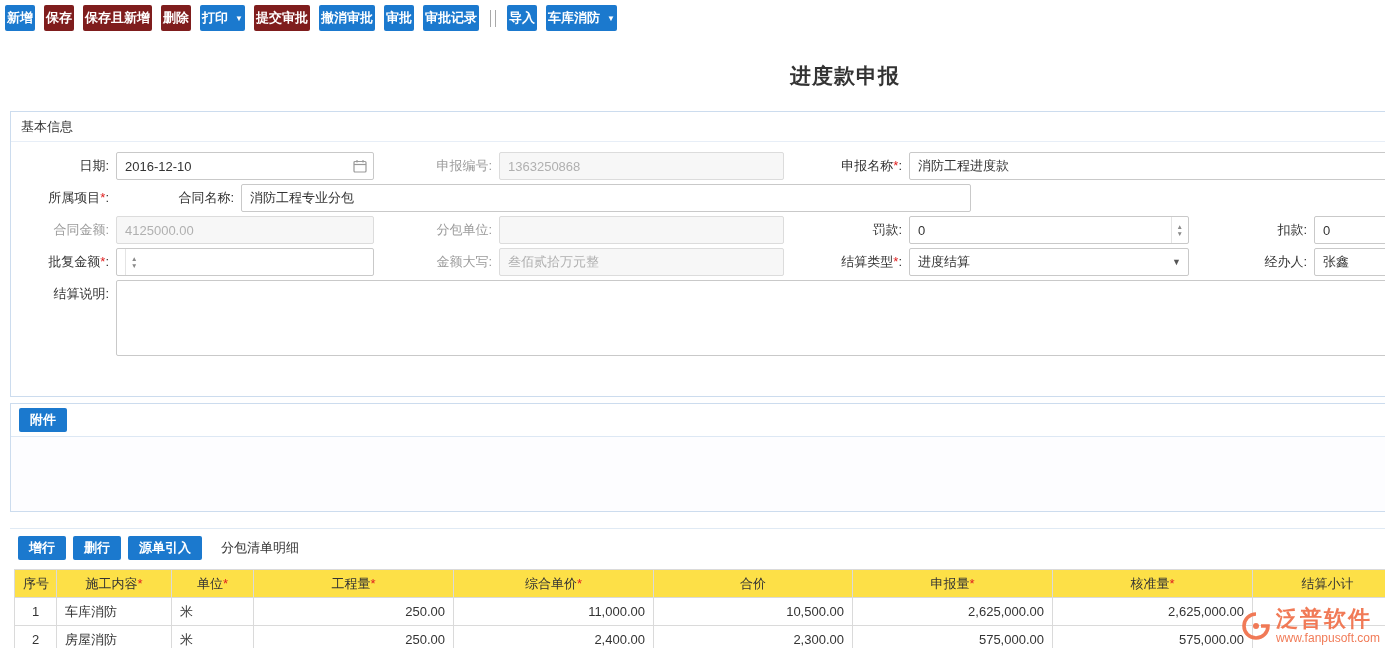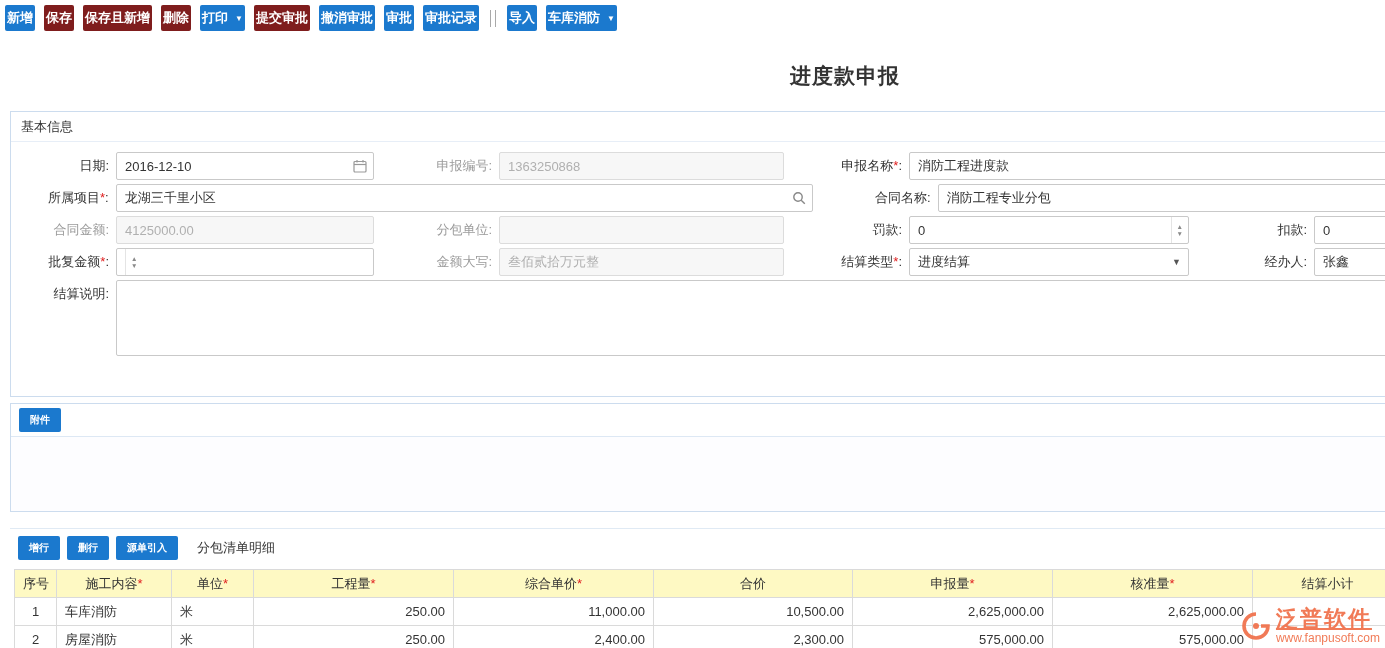--- a/index.html
+++ b/index.html
@@ -8,21 +8,21 @@
   .page { width:1690px; }
 
   
   .toolbar { padding:5px 0 0 5px; display:flex; align-items:center; }
   .btn { display:inline-flex; align-items:center; justify-content:center;
     height:26px; padding:0 2px; border:none; border-radius:2px; cursor:pointer;
     color:#fff; font-size:13px; font-weight:bold; margin-right:9px;
     font-family:"Liberation Sans", sans-serif; white-space:nowrap; }
   .btn.solid { background:#1b79ce; }
   .btn.light { background:#7f1d1d; }
-  .btn.small { height:24px; padding:0 11px; font-size:10px; margin-right:7px; }
+  .btn.small { height:24px; padding:0 11px; font-size:13px; margin-right:7px; }
   .caret { font-size:8px; margin-left:7px; }
   .tb-divider { width:6px; height:17px; border-left:1px solid #a9a9a9;
     border-right:1px solid #a9a9a9; margin:0 11px 0 2px; }
 
   
   .page-title { margin-top:30px; height:30px; line-height:30px; text-align:center;
     font-size:21px; font-weight:bold; color:#333; letter-spacing:1px; }
 
   
   .panel { margin:20px 0 0 10px; width:1668px; border:1px solid #ccdcee; background:#fff; }
@@ -54,32 +54,32 @@
   .attach-header { padding:4px 0 4px 8px; border-bottom:1px solid #dde8f4; }
   .attach-body { height:74px; background:#fdfdff; }
 
   
   .detail { margin:16px 0 0 10px; width:1668px; border-top:1px solid #e0eaf4; padding-top:7px; }
   .detail-toolbar { display:flex; align-items:center; padding-left:8px; }
   .detail-title { font-size:13px; color:#333; margin-left:12px; }
   table.grid { border-collapse:collapse; table-layout:fixed; width:1388px; margin:9px 0 0 4px; }
   .grid th, .grid td { border:1px solid #dadada; height:28px; font-size:13px;
     color:#333; padding:0 8px; overflow:hidden; white-space:nowrap; }
-  .grid th { font-weight:normal; text-align:center; background:#fef9c3; color:#333; }
+  .grid th { font-weight:normal; text-align:center; background:#fde047; color:#333; }
   .grid td.ctr { text-align:center; }
   .grid td.txt { text-align:left; }
   .grid td.num { text-align:right; }
 
   
   .watermark { position:absolute; right:5px; bottom:3px; display:flex; align-items:center;
     opacity:.93; pointer-events:none; }
   .wm-logo { margin-right:4px; display:flex; }
   .wm-col { display:flex; flex-direction:column; align-items:flex-start; }
   .wm-name { font-size:22px; font-weight:bold; color:#f0714b; line-height:24px;
-    font-family:"Liberation Serif", serif; letter-spacing:2px;text-decoration:underline; }
+    font-family:"Liberation Serif", serif; letter-spacing:2px; }
   .wm-url { font-size:12px; color:#f0714b; line-height:14px; }
 </style>
 </head>
 <body>
 
 <div class="page">
 
   <div class="toolbar">
     <button class="btn solid">新增</button>
     <button class="btn light">保存</button>
@@ -125,29 +125,20 @@
           <span class="ival">1363250868</span>
         </div>
         <div class="flabel lab3 colorize-star">申报名称<span class="star">*</span>:</div>
         <div class="input in3wide">
           <span class="ival">消防工程进度款</span>
         </div>
       </div>
 
       <div class="frow">
         <div class="flabel lab1 colorize-star">所属项目<span class="star">*</span>:</div>
-        <div class="input inproj">
-          <span class="ival">龙湖三千里小区</span>
-          <span class="field-icon">
-            <svg width="14" height="14" viewBox="0 0 14 14">
-                <circle cx="6" cy="6" r="4.2" fill="none" stroke="#888" stroke-width="1.4"></circle>
-                <line x1="9.2" y1="9.2" x2="12.8" y2="12.8" stroke="#888" stroke-width="1.4"></line>
-              </svg>
-          </span>
-        </div>
         <div class="flabel lab3">合同名称:</div>
         <div class="input in3wide">
           <span class="ival">消防工程专业分包</span>
         </div>
       </div>
 
       <div class="frow">
         <div class="flabel lab1 muted">合同金额:</div>
         <div class="input in1 disabled">
           <span class="ival">4125000.00</span>

